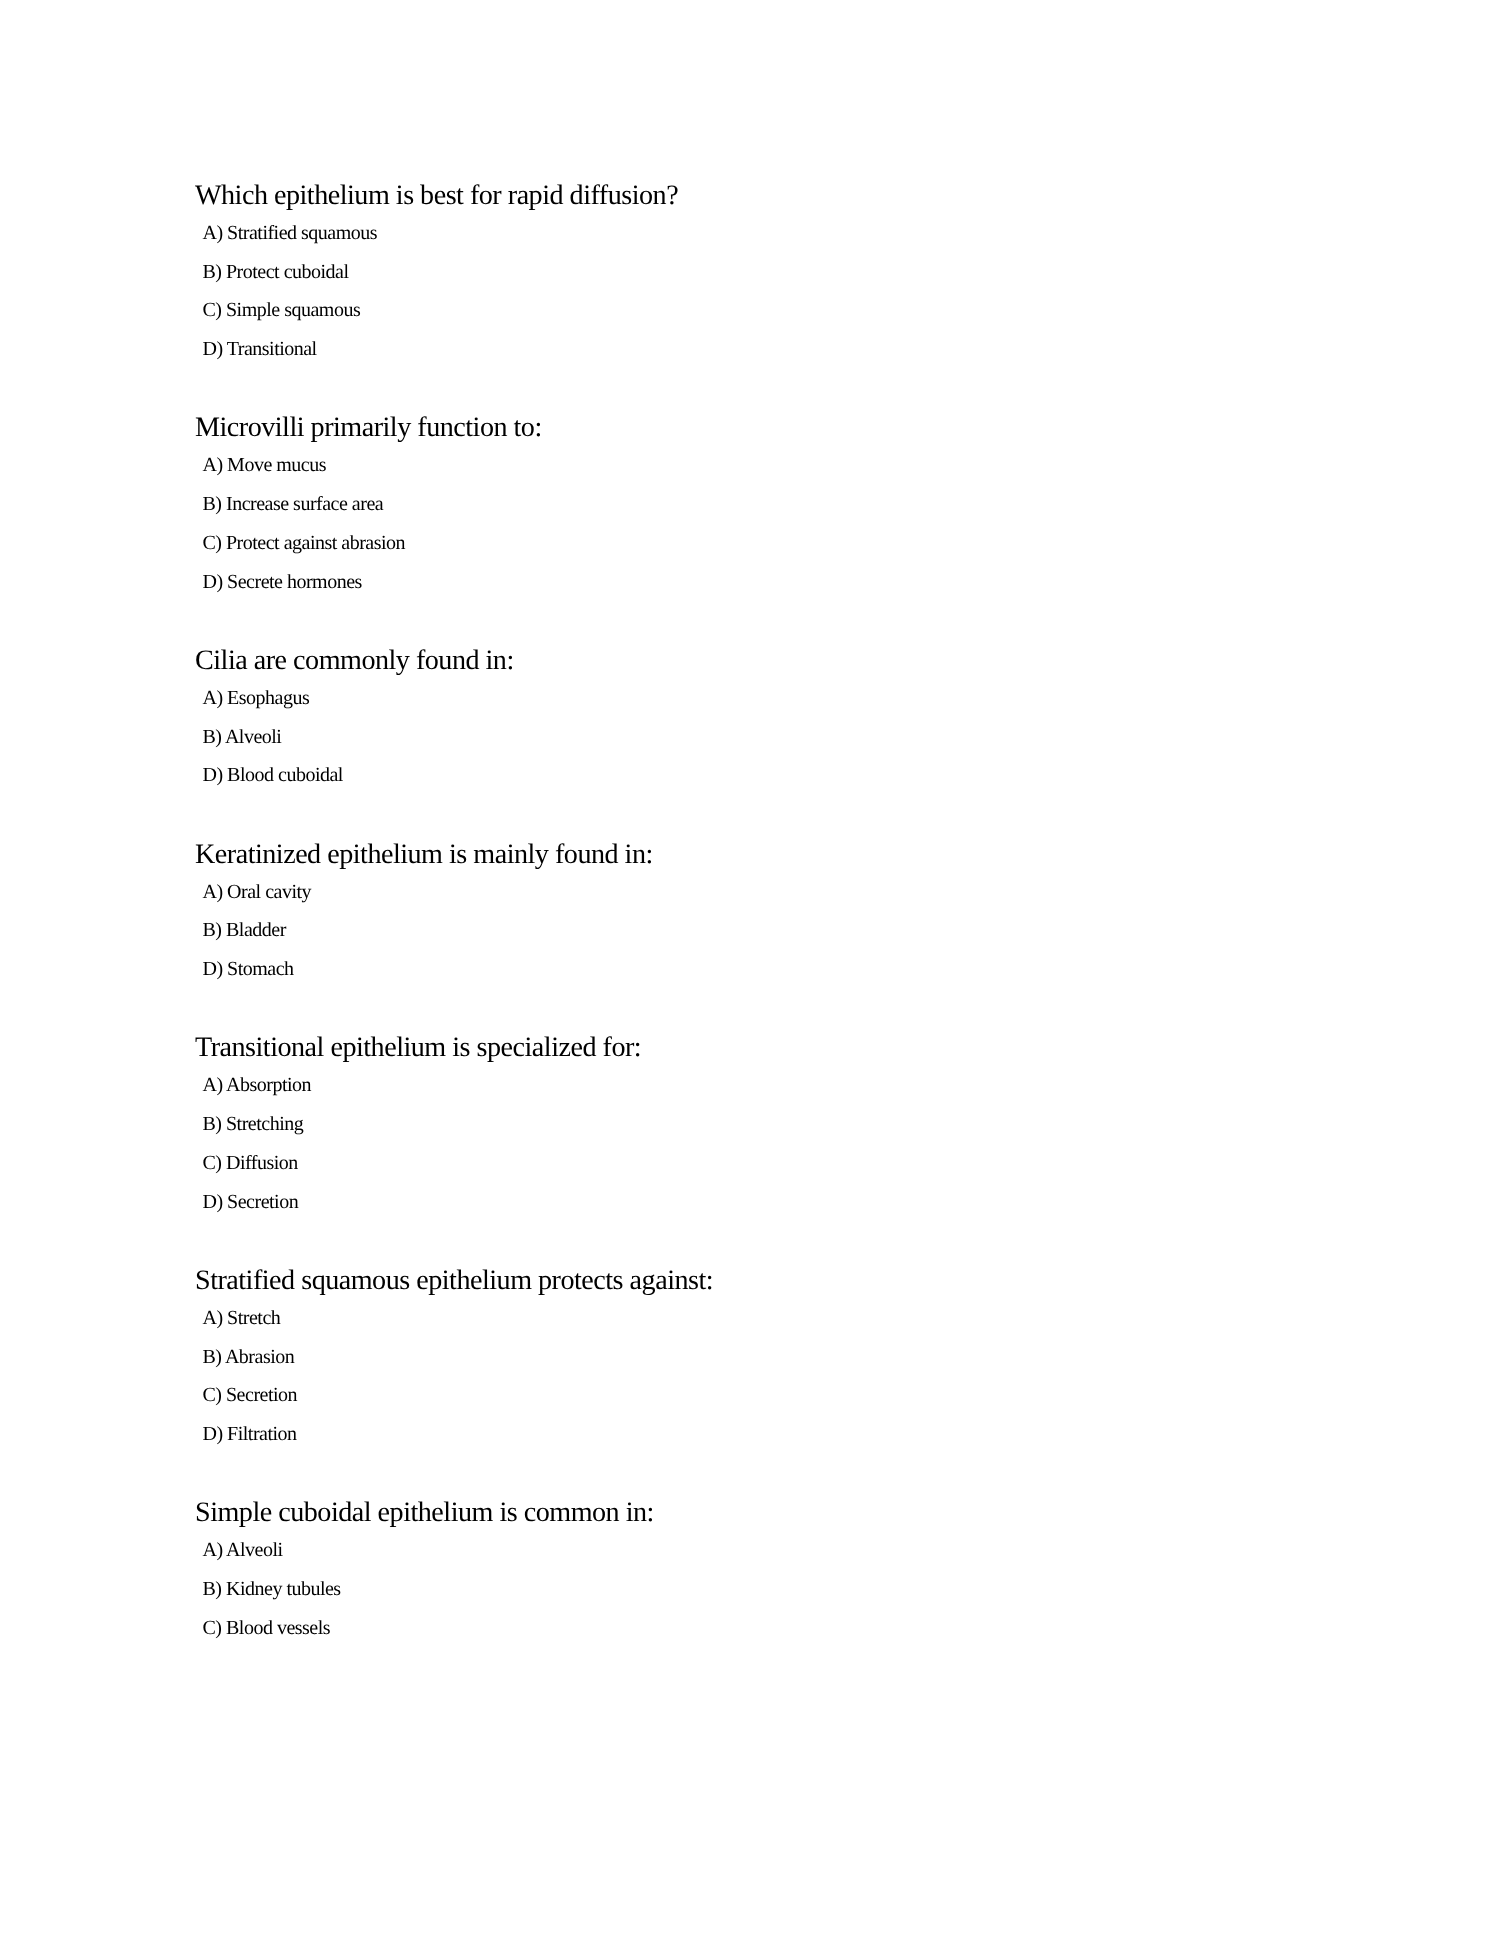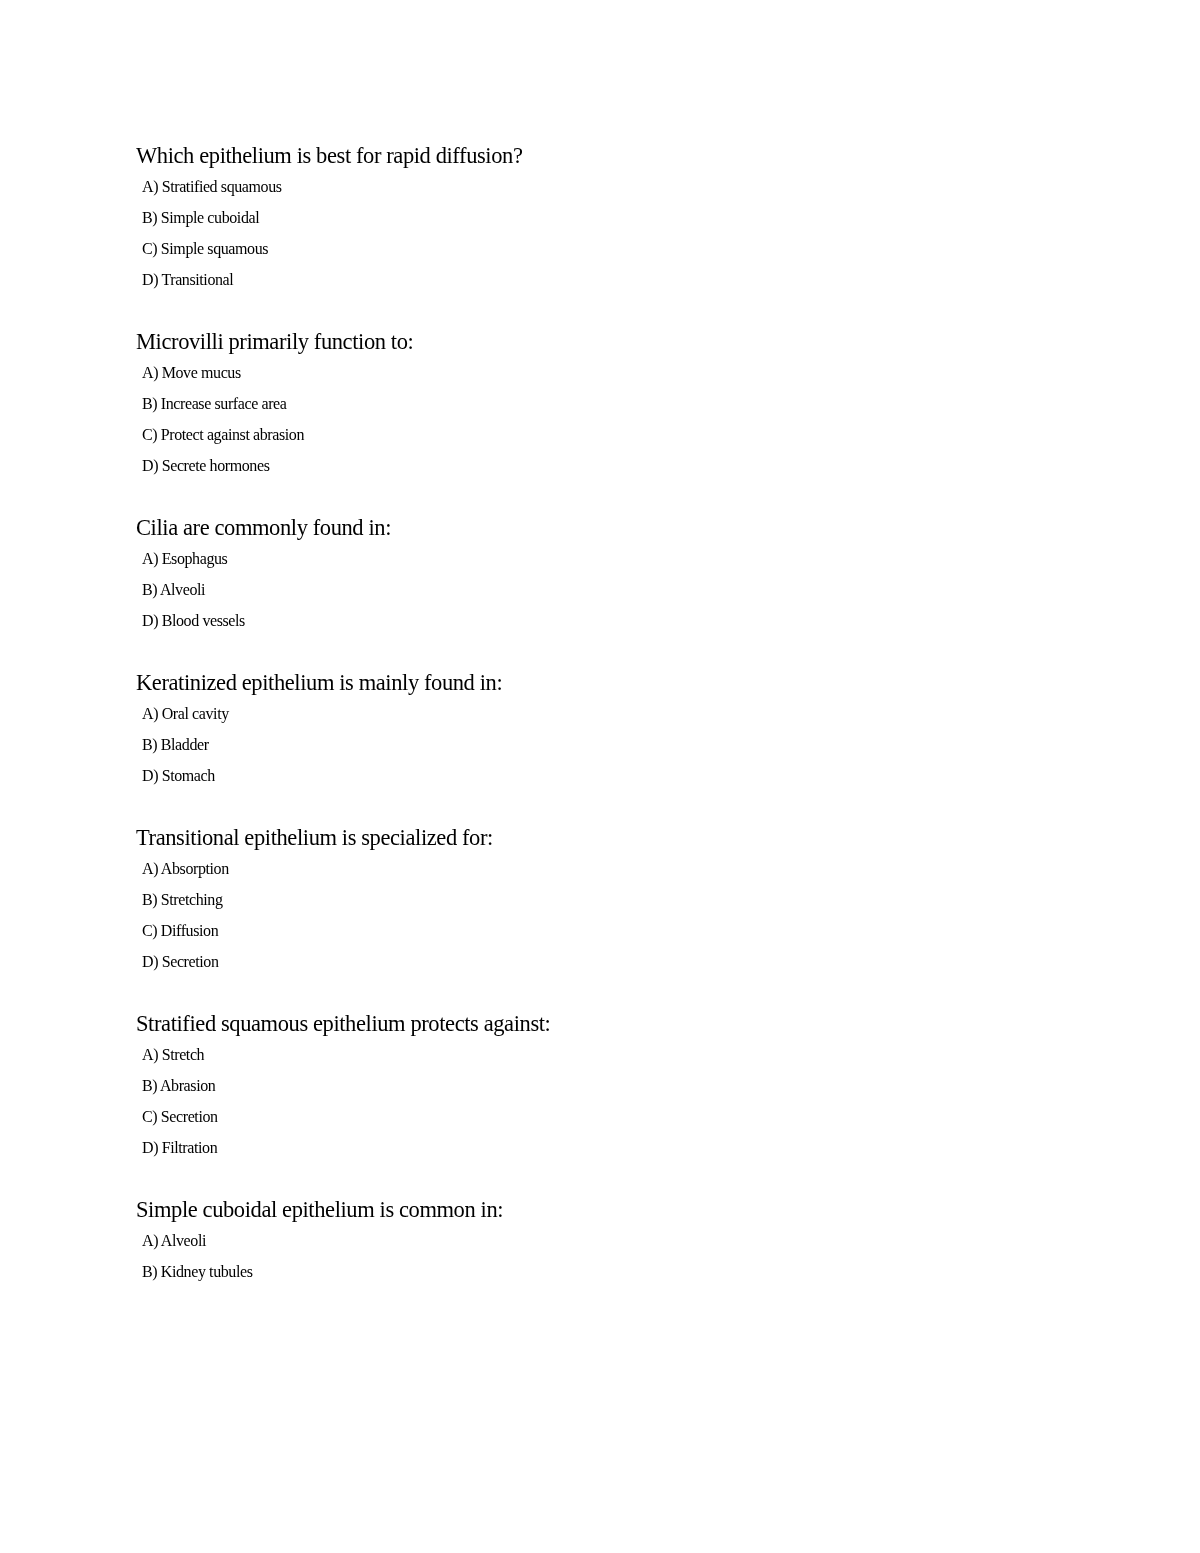--- a/index.html
+++ b/index.html
@@ -12,21 +12,21 @@
     width: 1200px;
     height: 1553px;
     background: #ffffff;
     overflow: hidden;
     font-family: "Liberation Serif", "DejaVu Serif", serif;
     color: #000000;
   }
   .content {
     position: absolute;
     top: 140px;
-    left: 136px;
+    left: 156px;
     right: 60px;
   }
   .question-block {
     margin: 0 0 31px 0;
   }
   .question-text {
     font-size: 22.5px;
     line-height: 31px;
     letter-spacing: -0.4px;
     white-space: pre;
@@ -41,38 +41,38 @@
 </style>
 </head>
 <body>
 
 <div class="page">
   <div class="content">
 
     <div class="question-block">
       <div class="question-text">Which epithelium is best for rapid diffusion?</div>
       <div class="option-line">A) Stratified squamous</div>
-      <div class="option-line">B) Simple cuboidal</div>
+      <div class="option-line">B) Protect cuboidal</div>
       <div class="option-line">C) Simple squamous</div>
       <div class="option-line">D) Transitional</div>
     </div>
 
     <div class="question-block">
       <div class="question-text">Microvilli primarily function to:</div>
       <div class="option-line">A) Move mucus</div>
       <div class="option-line">B) Increase surface area</div>
       <div class="option-line">C) Protect against abrasion</div>
       <div class="option-line">D) Secrete hormones</div>
     </div>
 
     <div class="question-block">
       <div class="question-text">Cilia are commonly found in:</div>
       <div class="option-line">A) Esophagus</div>
       <div class="option-line">B) Alveoli</div>
-      <div class="option-line">D) Blood vessels</div>
+      <div class="option-line">D) Blood cuboidal</div>
     </div>
 
     <div class="question-block">
       <div class="question-text">Keratinized epithelium is mainly found in:</div>
       <div class="option-line">A) Oral cavity</div>
       <div class="option-line">B) Bladder</div>
       <div class="option-line">D) Stomach</div>
     </div>
 
     <div class="question-block">
@@ -88,16 +88,17 @@
       <div class="option-line">A) Stretch</div>
       <div class="option-line">B) Abrasion</div>
       <div class="option-line">C) Secretion</div>
       <div class="option-line">D) Filtration</div>
     </div>
 
     <div class="question-block">
       <div class="question-text">Simple cuboidal epithelium is common in:</div>
       <div class="option-line">A) Alveoli</div>
       <div class="option-line">B) Kidney tubules</div>
+      <div class="option-line">C) Blood vessels</div>
     </div>
 
   </div>
 </div>
 
 </body></html>

